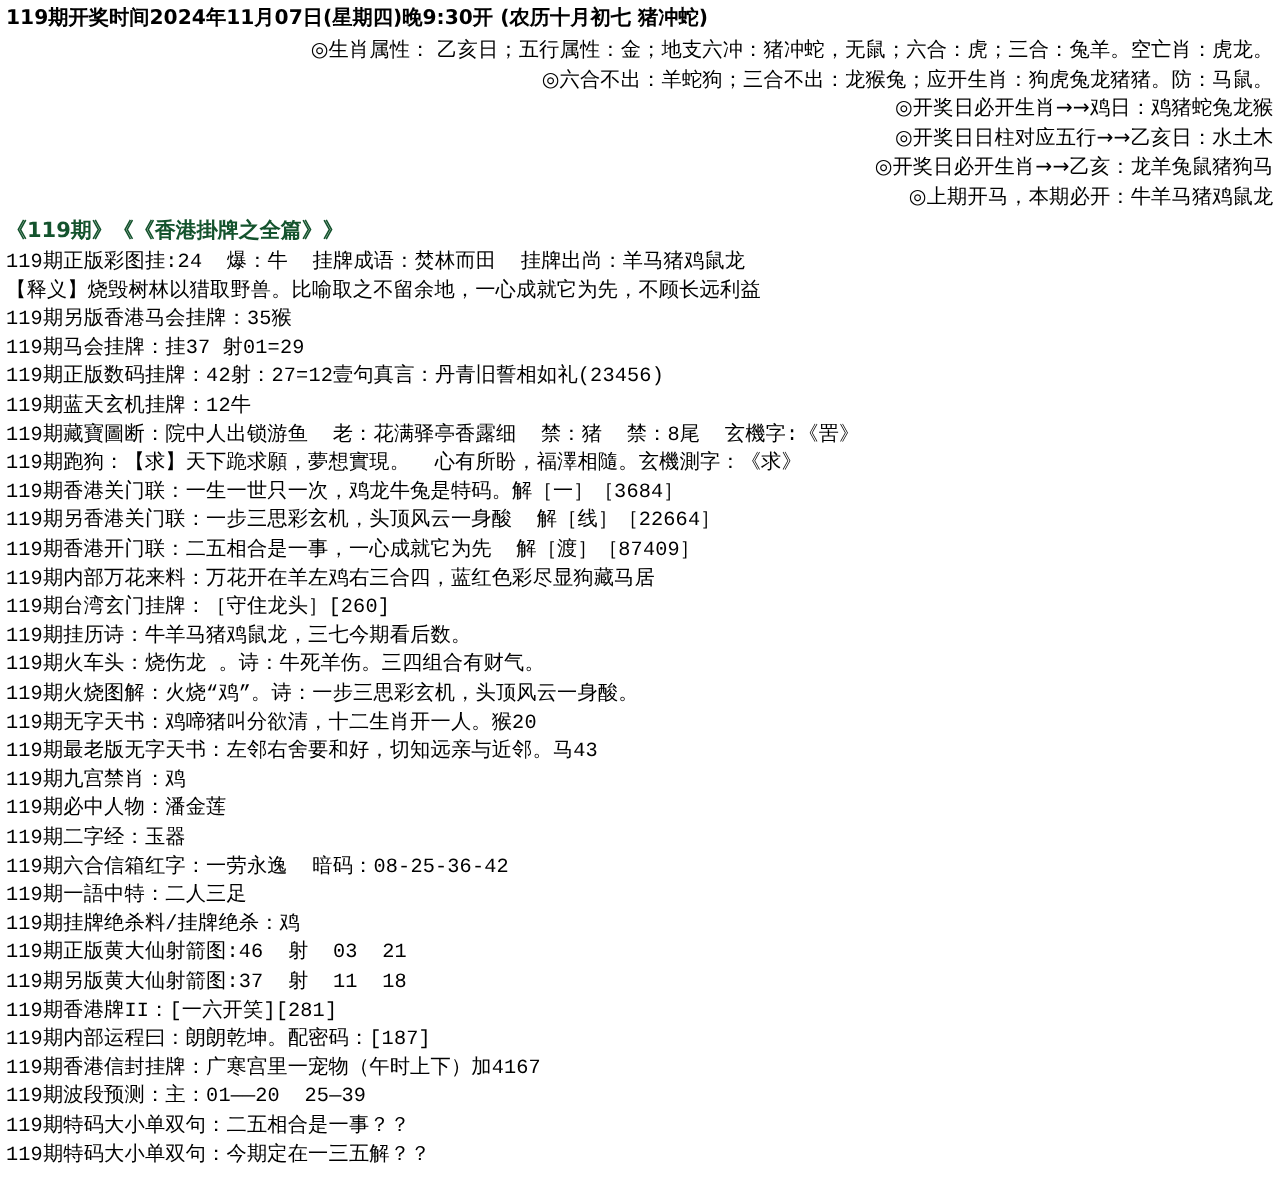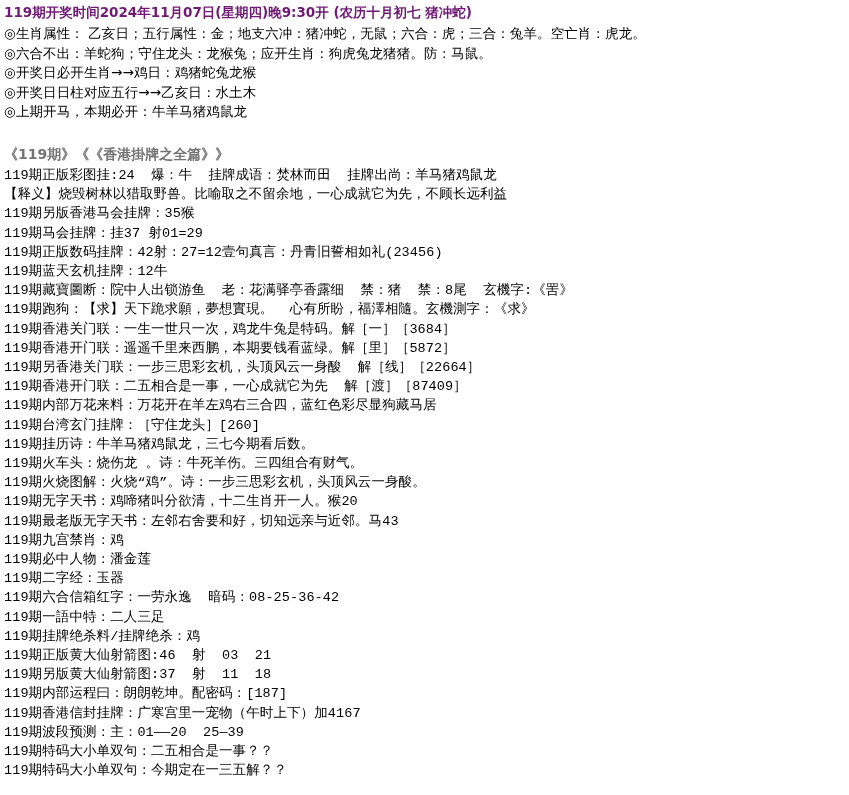--- a/index.html
+++ b/index.html
@@ -18,84 +18,84 @@
     box-sizing: border-box;
     padding: 2px 0 0 4px;
   }
   .line {
     font-size: 13.5px;
     line-height: 19.4px;
     white-space: pre-wrap;
     letter-spacing: 0.1px;
   }
   .hdr {
-    color: #701a75;
+    color: #000000;
     font-weight: bold;
     font-size: 13.5px;
     line-height: 21px;
     padding-bottom: 1px;
   }
   .blk {
     color: #000000;
   }
   .title-red {
-    color: #737373;
+    color: #14532d;
     font-weight: bold;
     font-size: 14px;
     line-height: 24px;
-    margin-top: 20px;
   }
-  .grp-a .line { line-height: 19.6px; }
+  .grp-a .line { line-height: 19.6px; text-align: right; }
   .grp-b .line { line-height: 19.2px; font-family: Liberation Mono, monospace; }
 </style>
 </head>
 <body>
 
 <div class="page">
 
   <div class="hdr">119期开奖时间2024年11月07日(星期四)晚9:30开 (农历十月初七  猪冲蛇)</div>
 
   <div class="grp-a">
     <div class="line blk">◎生肖属性： 乙亥日；五行属性：金；地支六冲：猪冲蛇，无鼠；六合：虎；三合：兔羊。空亡肖：虎龙。</div>
-    <div class="line blk">◎六合不出：羊蛇狗；守住龙头：龙猴兔；应开生肖：狗虎兔龙猪猪。防：马鼠。</div>
+    <div class="line blk">◎六合不出：羊蛇狗；三合不出：龙猴兔；应开生肖：狗虎兔龙猪猪。防：马鼠。</div>
     <div class="line blk">◎开奖日必开生肖→→鸡日：鸡猪蛇兔龙猴</div>
     <div class="line blk">◎开奖日日柱对应五行→→乙亥日：水土木</div>
+    <div class="line blk">◎开奖日必开生肖→→乙亥：龙羊兔鼠猪狗马</div>
     <div class="line blk">◎上期开马，本期必开：牛羊马猪鸡鼠龙</div>
   </div>
 
   <div class="title-red">《119期》《《香港掛牌之全篇》》</div>
 
   <div class="grp-b">
     <div class="line blk">119期正版彩图挂:24  爆：牛  挂牌成语：焚林而田  挂牌出尚：羊马猪鸡鼠龙</div>
     <div class="line blk">【释义】烧毁树林以猎取野兽。比喻取之不留余地，一心成就它为先，不顾长远利益</div>
     <div class="line blk">119期另版香港马会挂牌：35猴</div>
     <div class="line blk">119期马会挂牌：挂37 射01=29</div>
     <div class="line blk">119期正版数码挂牌：42射：27=12壹句真言：丹青旧誓相如礼(23456)</div>
     <div class="line blk">119期蓝天玄机挂牌：12牛</div>
     <div class="line blk">119期藏寶圖断：院中人出锁游鱼  老：花满驿亭香露细  禁：猪  禁：8尾  玄機字:《罟》</div>
     <div class="line blk">119期跑狗：【求】天下跪求願，夢想實現。  心有所盼，福澤相隨。玄機測字：《求》</div>
     <div class="line blk">119期香港关门联：一生一世只一次，鸡龙牛兔是特码。解［一］［3684］</div>
-    <div class="line blk">119期香港开门联：遥遥千里来西鹏，本期要钱看蓝绿。解［里］［5872］</div>
     <div class="line blk">119期另香港关门联：一步三思彩玄机，头顶风云一身酸  解［线］［22664］</div>
     <div class="line blk">119期香港开门联：二五相合是一事，一心成就它为先  解［渡］［87409］</div>
     <div class="line blk">119期内部万花来料：万花开在羊左鸡右三合四，蓝红色彩尽显狗藏马居</div>
     <div class="line blk">119期台湾玄门挂牌：［守住龙头］[260]</div>
     <div class="line blk">119期挂历诗：牛羊马猪鸡鼠龙，三七今期看后数。</div>
     <div class="line blk">119期火车头：烧伤龙 。诗：牛死羊伤。三四组合有财气。</div>
     <div class="line blk">119期火烧图解：火烧“鸡”。诗：一步三思彩玄机，头顶风云一身酸。</div>
     <div class="line blk">119期无字天书：鸡啼猪叫分欲清，十二生肖开一人。猴20</div>
     <div class="line blk">119期最老版无字天书：左邻右舍要和好，切知远亲与近邻。马43</div>
     <div class="line blk">119期九宫禁肖：鸡</div>
     <div class="line blk">119期必中人物：潘金莲</div>
     <div class="line blk">119期二字经：玉器</div>
     <div class="line blk">119期六合信箱红字：一劳永逸  暗码：08-25-36-42</div>
     <div class="line blk">119期一語中特：二人三足</div>
     <div class="line blk">119期挂牌绝杀料/挂牌绝杀：鸡</div>
     <div class="line blk">119期正版黄大仙射箭图:46  射  03  21</div>
     <div class="line blk">119期另版黄大仙射箭图:37  射  11  18</div>
+    <div class="line blk">119期香港牌II：[一六开笑][281]</div>
     <div class="line blk">119期内部运程曰：朗朗乾坤。配密码：[187]</div>
     <div class="line blk">119期香港信封挂牌：广寒宫里一宠物（午时上下）加4167</div>
     <div class="line blk">119期波段预测：主：01——20  25—39</div>
     <div class="line blk">119期特码大小单双句：二五相合是一事？？</div>
     <div class="line blk">119期特码大小单双句：今期定在一三五解？？</div>
 
   </div>
 
 </div>
 

